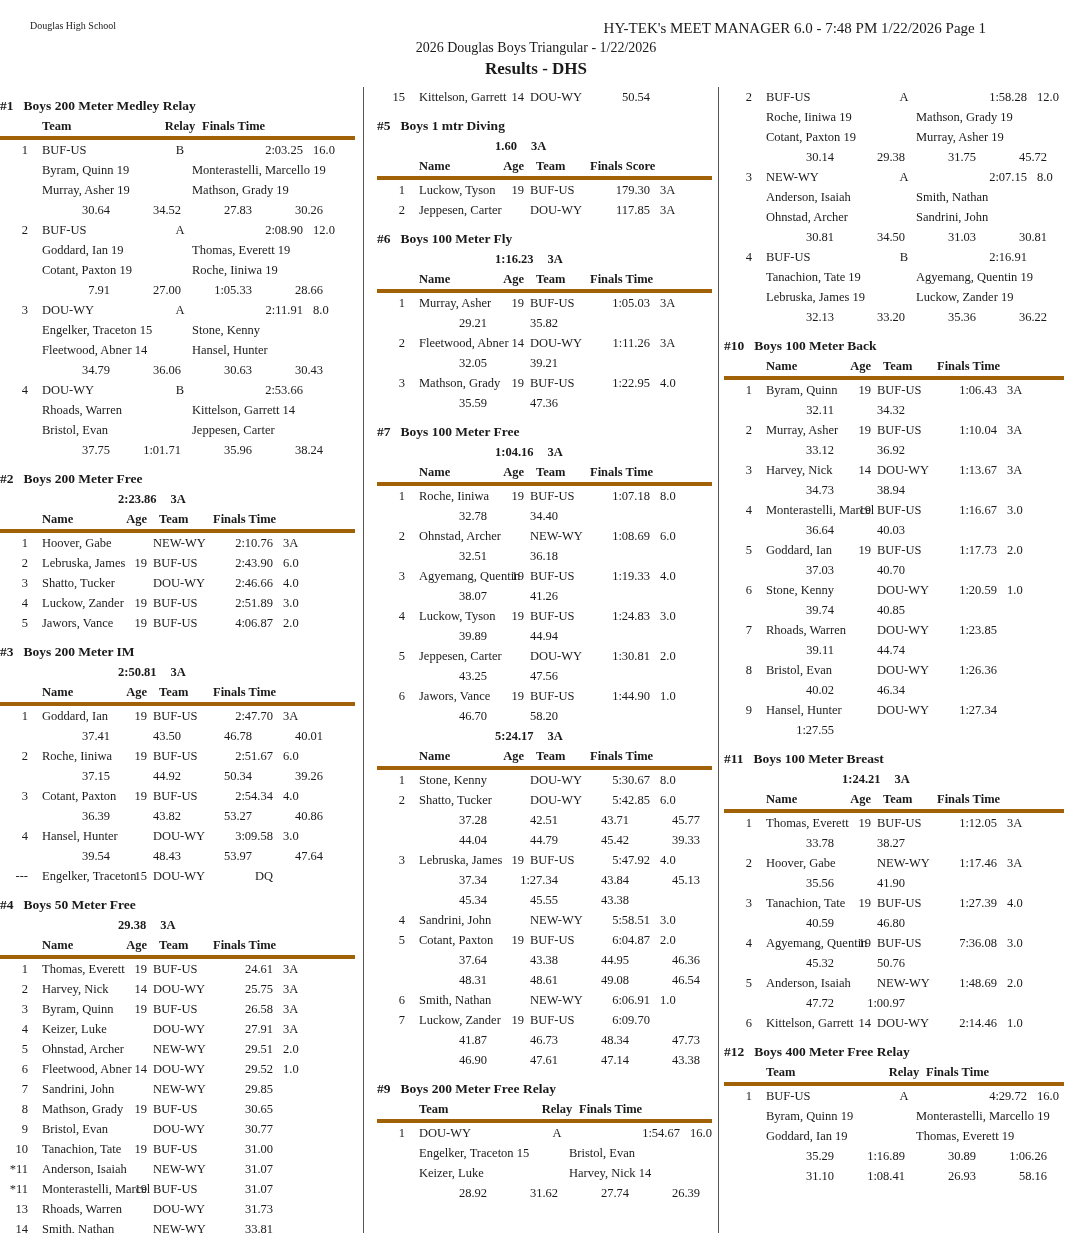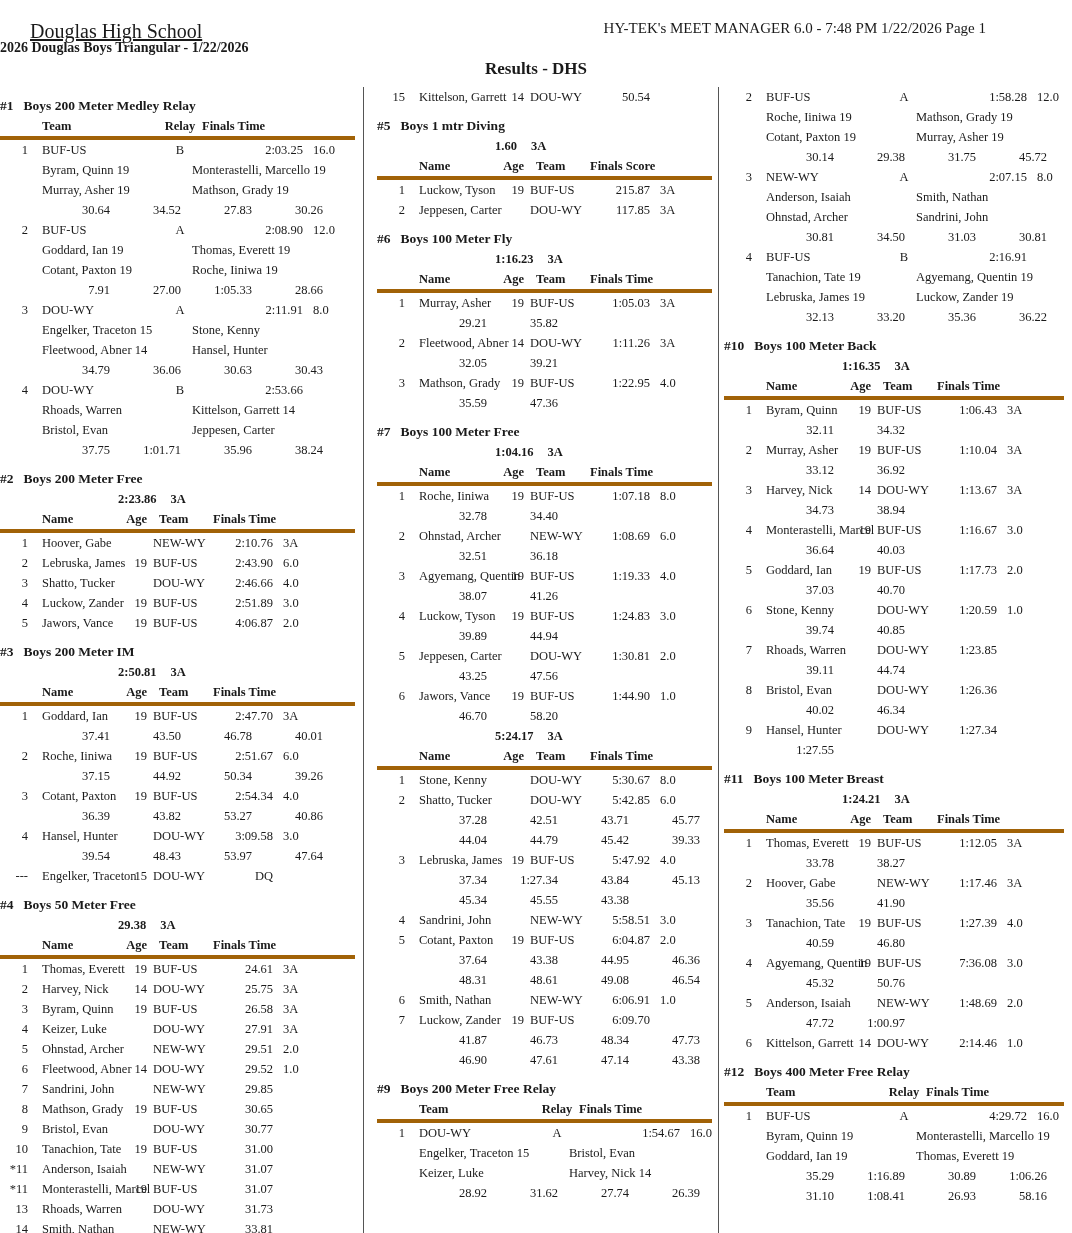--- a/index.html
+++ b/index.html
@@ -1,20 +1,20 @@
 <!DOCTYPE html>
 <html><head>
 <meta charset="utf-8">
 <style>
   html,body{margin:0;padding:0;background:#ffffff;}
   body{width:1072px;height:1233px;font-family:"Liberation Serif",serif;color:#1a1a1a;position:relative;overflow:hidden;}
   .page-header{position:relative;height:87px;}
-  .school{position:absolute;left:30px;top:20px;font-size:20px;text-decoration:underline;}
+  .school{position:absolute;left:30px;top:20px;font-size:10px;}
   .meta{position:absolute;right:86px;top:20px;font-size:15px;}
-  .meet-title{position:absolute;top:40px;left:0;width:100%;text-align:left;font-weight:bold;font-size:14px;}
+  .meet-title{position:absolute;top:40px;left:0;width:100%;text-align:center;font-weight:normal;font-size:14px;}
   .results-subtitle{position:absolute;top:59px;left:0;width:100%;text-align:center;font-weight:bold;font-size:17px;}
   .columns{display:flex;align-items:stretch;height:1146px;}
   .col{box-sizing:border-box;font-size:12.5px;}
   .col1{width:363px;padding-right:8px;}
   .col2{width:355px;border-left:1px solid #555;padding-left:13px;padding-right:6px;}
   .col3{width:354px;border-left:1px solid #555;padding-left:5px;padding-right:8px;}
   .row{display:grid;height:20px;line-height:20px;white-space:nowrap;}
   .event-title{font-weight:bold;font-size:13.5px;height:20px;line-height:20px;margin-top:9px;white-space:nowrap;}
   .event-title .ev-num{margin-right:10px;}
   .qual-row{font-weight:bold;height:20px;line-height:20px;padding-left:118px;}
@@ -409,21 +409,21 @@
           <span class="c-name">Name</span>
           <span class="c-age">Age</span>
           <span class="c-team c-hteam">Team</span>
           <span class="c-ft-hdr">Finals Score</span>
         </div>
         <div class="row r-ind">
           <span class="c-place">1</span>
           <span class="c-name">Luckow, Tyson</span>
           <span class="c-age">19</span>
           <span class="c-team">BUF-US</span>
-          <span class="c-time">215.87</span>
+          <span class="c-time">179.30</span>
           <span class="c-pts">3A</span>
         </div>
         <div class="row r-ind">
           <span class="c-place">2</span>
           <span class="c-name">Jeppesen, Carter</span>
           <span class="c-age"></span>
           <span class="c-team">DOU-WY</span>
           <span class="c-time">117.85</span>
           <span class="c-pts">3A</span>
         </div>
@@ -763,21 +763,20 @@
         </div>
         <div class="row r-splits">
           <span class="c-split">32.13</span>
           <span class="c-split">33.20</span>
           <span class="c-split">35.36</span>
           <span class="c-split">36.22</span>
         </div>
       </div>
       <div class="block">
         <div class="event-title"><span class="ev-num">#10</span><span class="ev-name">Boys 100 Meter Back</span></div>
-        <div class="qual-row"><span class="q-time">1:16.35</span><span class="q-class">3A</span></div>
         <div class="row r-ind hdr">
           <span class="c-place"></span>
           <span class="c-name">Name</span>
           <span class="c-age">Age</span>
           <span class="c-team c-hteam">Team</span>
           <span class="c-ft-hdr">Finals Time</span>
         </div>
         <div class="row r-ind">
           <span class="c-place">1</span>
           <span class="c-name">Byram, Quinn</span>

